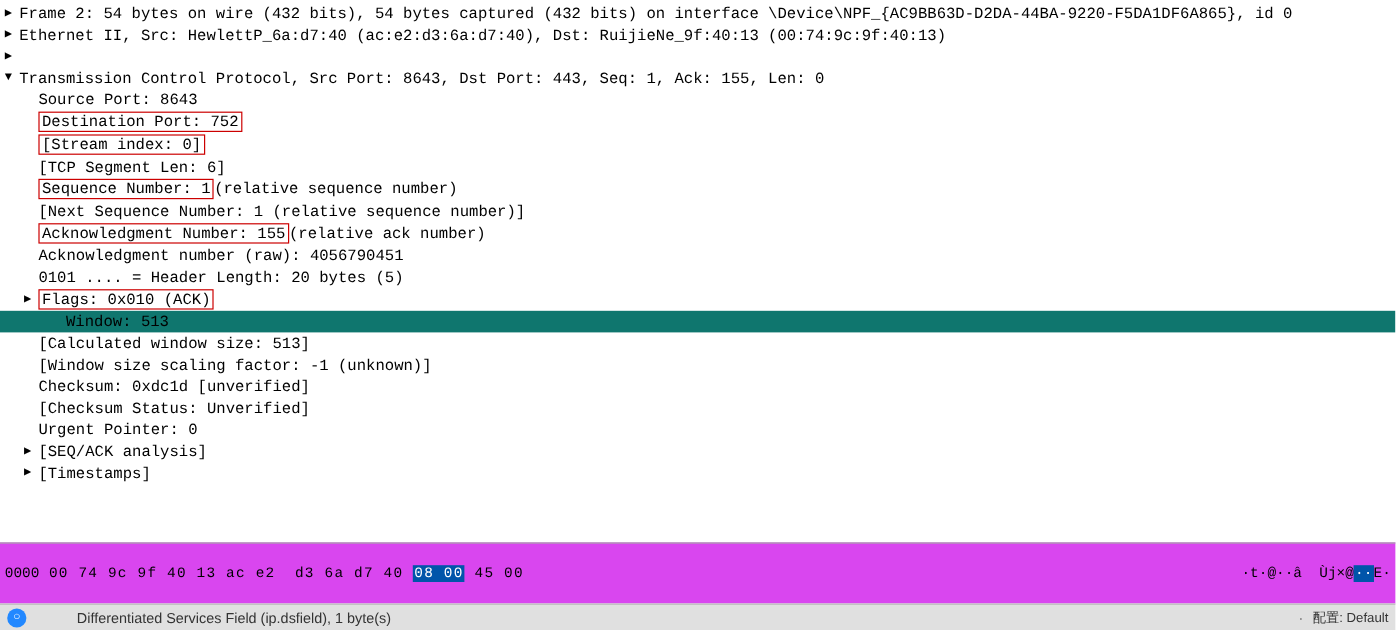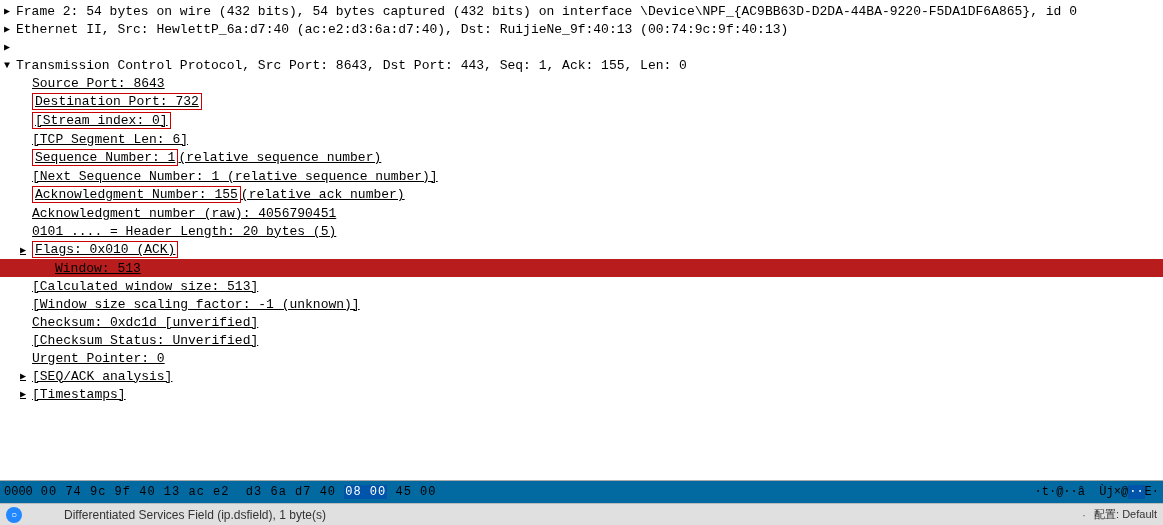--- a/index.html
+++ b/index.html
@@ -25,30 +25,30 @@
     .row {
       display: flex;
       align-items: center;
       padding: 1px 4px;
       min-height: 18px;
       cursor: default;
       white-space: nowrap;
     }
 
     .row.selected {
-      background: #b91c1c;
+      background: #0f766e;
       padding-left: 43px;
     }
 
     .row.expandable {
       cursor: pointer;
     }
 
     .indent-0 { padding-left: 4px; }
-    .indent-1 { padding-left: 20px; text-decoration: underline; }
+    .indent-1 { padding-left: 20px; }
 
     .triangle-right {
       display: inline-block;
       width: 12px;
       color: #000;
       font-size: 10px;
     }
     .triangle-down {
       display: inline-block;
       width: 12px;
@@ -57,23 +57,23 @@
     }
 
     .outlined {
       border: 1.5px solid #cc0000;
       padding: 0 2px;
       display: inline;
     }
 
     
     .hex-panel {
-      background: #0369a1;
+      background: #d946ef;
       border-top: 1px solid #aaa;
-      padding: 4px 4px;
+      padding: 18px 4px;
       font-family: 'Courier New', monospace;
       font-size: 12px;
       display: flex;
       align-items: center;
       min-height: 22px;
     }
 
     .hex-offset {
       color: #000;
       margin-right: 8px;
@@ -157,21 +157,21 @@
     <div class="row indent-0 expandable">
       <span class="triangle-down">▼</span>
       <span>Transmission Control Protocol, Src Port: 8643, Dst Port: 443, Seq: 1, Ack: 155, Len: 0</span>
     </div>
     <div class="row indent-1">
       <span style="display: inline-block; width: 12px;"></span>
       <span>Source Port: 8643</span>
     </div>
     <div class="row indent-1">
       <span style="display: inline-block; width: 12px;"></span>
-      <span class="outlined">Destination Port: 732</span>
+      <span class="outlined">Destination Port: 752</span>
     </div>
     <div class="row indent-1">
       <span style="display: inline-block; width: 12px;"></span>
       <span class="outlined">[Stream index: 0]</span>
     </div>
     <div class="row indent-1">
       <span style="display: inline-block; width: 12px;"></span>
       <span>[TCP Segment Len: 6]</span>
     </div>
     <div class="row indent-1">

